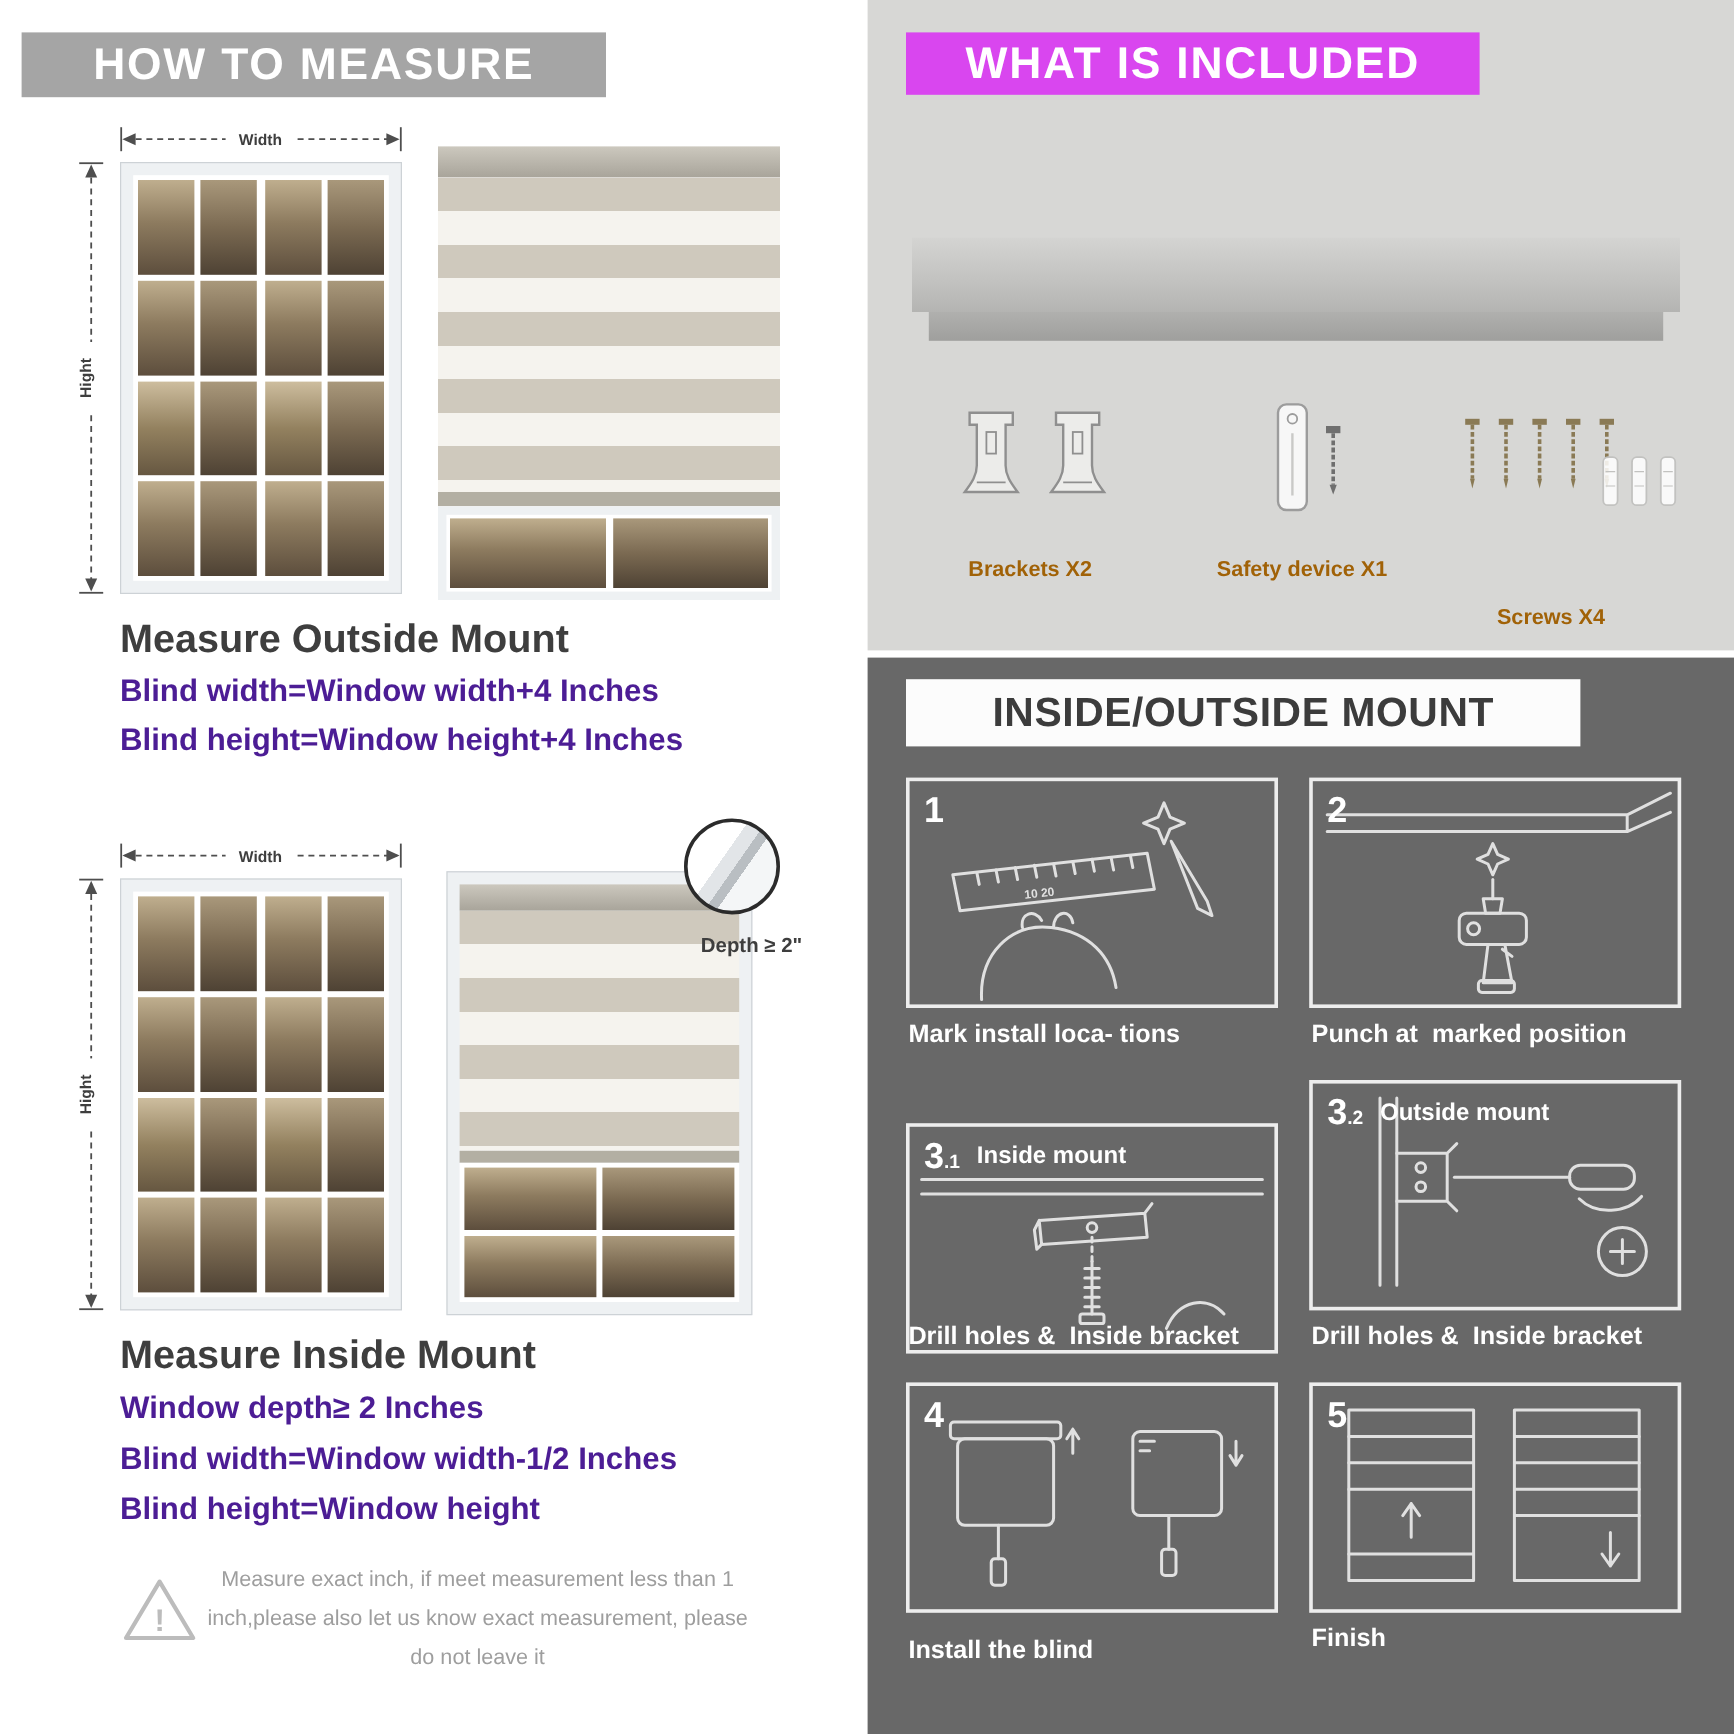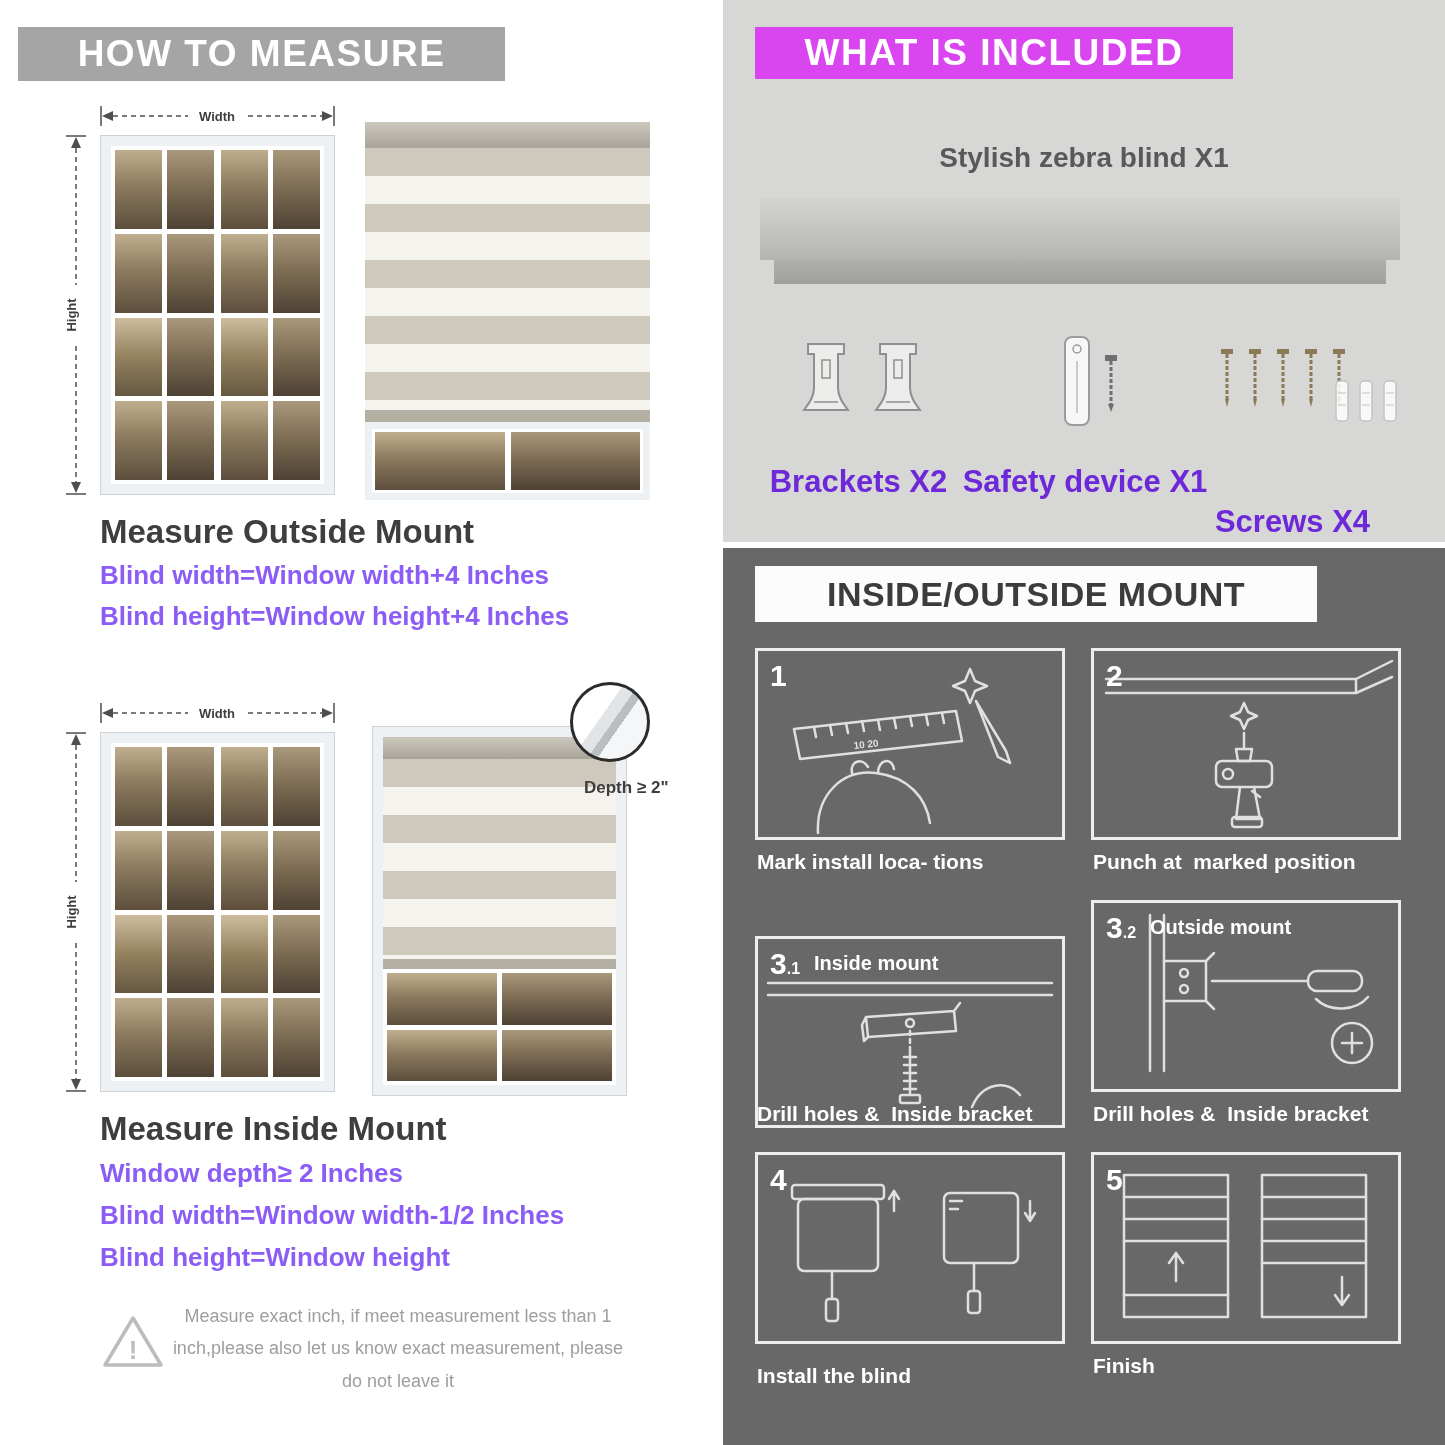--- a/index.html
+++ b/index.html
@@ -14,24 +14,24 @@
   
   .banner { position:absolute; display:flex; align-items:center; justify-content:center;
             color:#fff; font-weight:bold; letter-spacing:1.5px; }
   .left-banner { left:18px; top:27px; width:487px; height:54px; background:#a5a5a5; font-size:37px; }
   .right-banner { left:755px; top:27px; width:478px; height:52px; background:#d946ef; font-size:37px; }
   .mount-banner { position:absolute; left:755px; top:566px; width:562px; height:56px; background:#fcfcfc;
             color:#3c3c3c; font-size:34px; font-weight:bold; display:flex; align-items:center;
             justify-content:center; letter-spacing:0.5px; }
 
   .section-title { position:absolute; font-weight:bold; color:#3e3e3e; font-size:33px; }
-  .formula { position:absolute; font-weight:bold; color:#8b5cf6; font-size:26px; }
+  .formula { position:absolute; font-weight:bold; color:#4c1d95; font-size:26px; }
   .product-title { position:absolute; left:723px; top:142px; width:722px; text-align:center;
             font-size:28px; font-weight:bold; color:#595959; }
-  .item-label { position:absolute; top:464px; font-weight:bold; color:#6d28d9; font-size:31px; text-align:center; }
+  .item-label { position:absolute; top:464px; font-weight:bold; color:#a16207; font-size:18px; text-align:center; }
 
   
   .window { position:absolute; background:#eef1f3; border:1px solid #cdd2d6; padding:10px; }
   .sashes { display:flex; gap:7px; width:100%; height:100%; background:#fff; padding:4px; }
   .sash { flex:1; display:grid; grid-template-columns:1fr 1fr; grid-template-rows:repeat(4,1fr); gap:5px; background:#fff; }
   .pane { background:linear-gradient(180deg,#bfae8e 0%,#8d7b5f 45%,#5d4e3d 100%); }
   .pane:nth-child(2n) { background:linear-gradient(180deg,#a9987b 0%,#7b6a52 50%,#4e4234 100%); }
   .pane:nth-child(5n) { background:linear-gradient(180deg,#cdbd9e 0%,#93815f 50%,#665741 100%); }
 
   
@@ -218,21 +218,20 @@
   <div class="formula" style="left:100px;top:1200px;">Blind width=Window width-1/2 Inches</div>
   <div class="formula" style="left:100px;top:1242px;">Blind height=Window height</div>
 
   <svg class="warning-svg" width="66" height="60">
     <path d="M33 6 L61 53 H5 Z" fill="none" stroke="#bcbcbc" stroke-width="3.5" stroke-linejoin="round"></path>
     <text x="33" y="47" text-anchor="middle" font-size="26" font-weight="bold" fill="#bcbcbc">!</text>
   </svg>
   <div class="note">Measure exact inch, if meet measurement less than 1 inch,please also let us know exact measurement, please do not leave it</div>
 
   <div class="banner right-banner">WHAT IS INCLUDED</div>
-  <div class="product-title">Stylish zebra blind X1</div>
 
   <div class="headrail"></div>
   <div class="headrail-lip"></div>
 
   <svg class="part-svg" style="left:796px;top:338px;" width="60" height="82">
     <path d="M12 6 H48 V16 H42 V50 C42 58 46 64 52 72 H8 C14 64 18 58 18 50 V16 H12 Z" fill="#ececea" stroke="#8f8f8f" stroke-width="2"></path>
     <rect x="26" y="22" width="8" height="18" fill="none" stroke="#8f8f8f" stroke-width="1.5"></rect>
     <line x1="18" y1="64" x2="42" y2="64" stroke="#8f8f8f" stroke-width="1.5"></line>
   </svg>
   <svg class="part-svg" style="left:868px;top:338px;" width="60" height="82">

